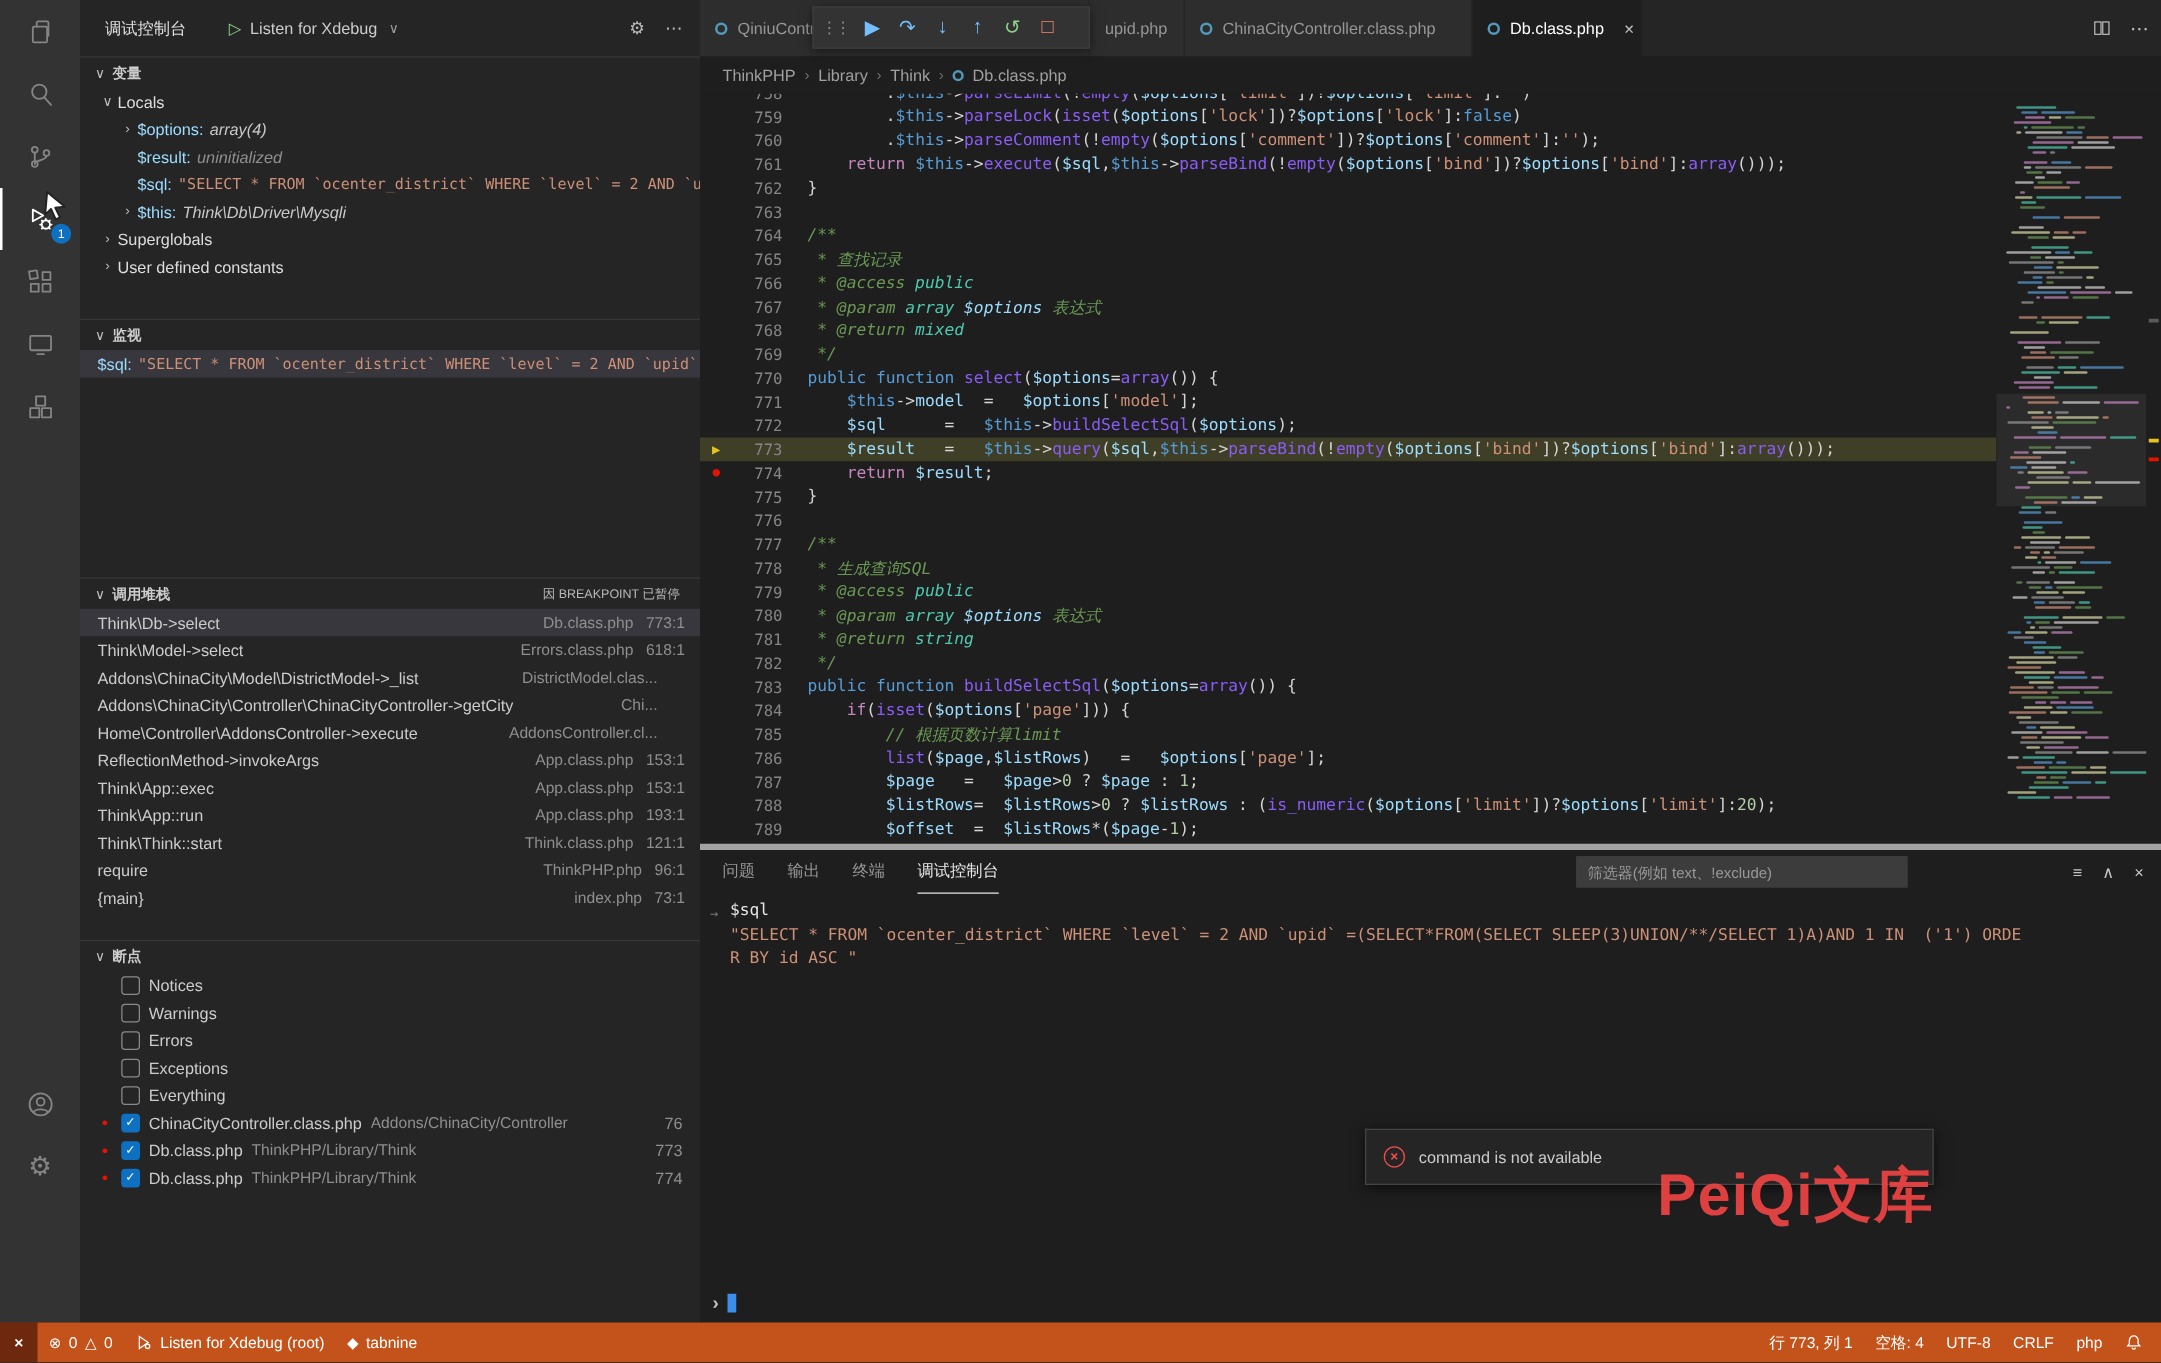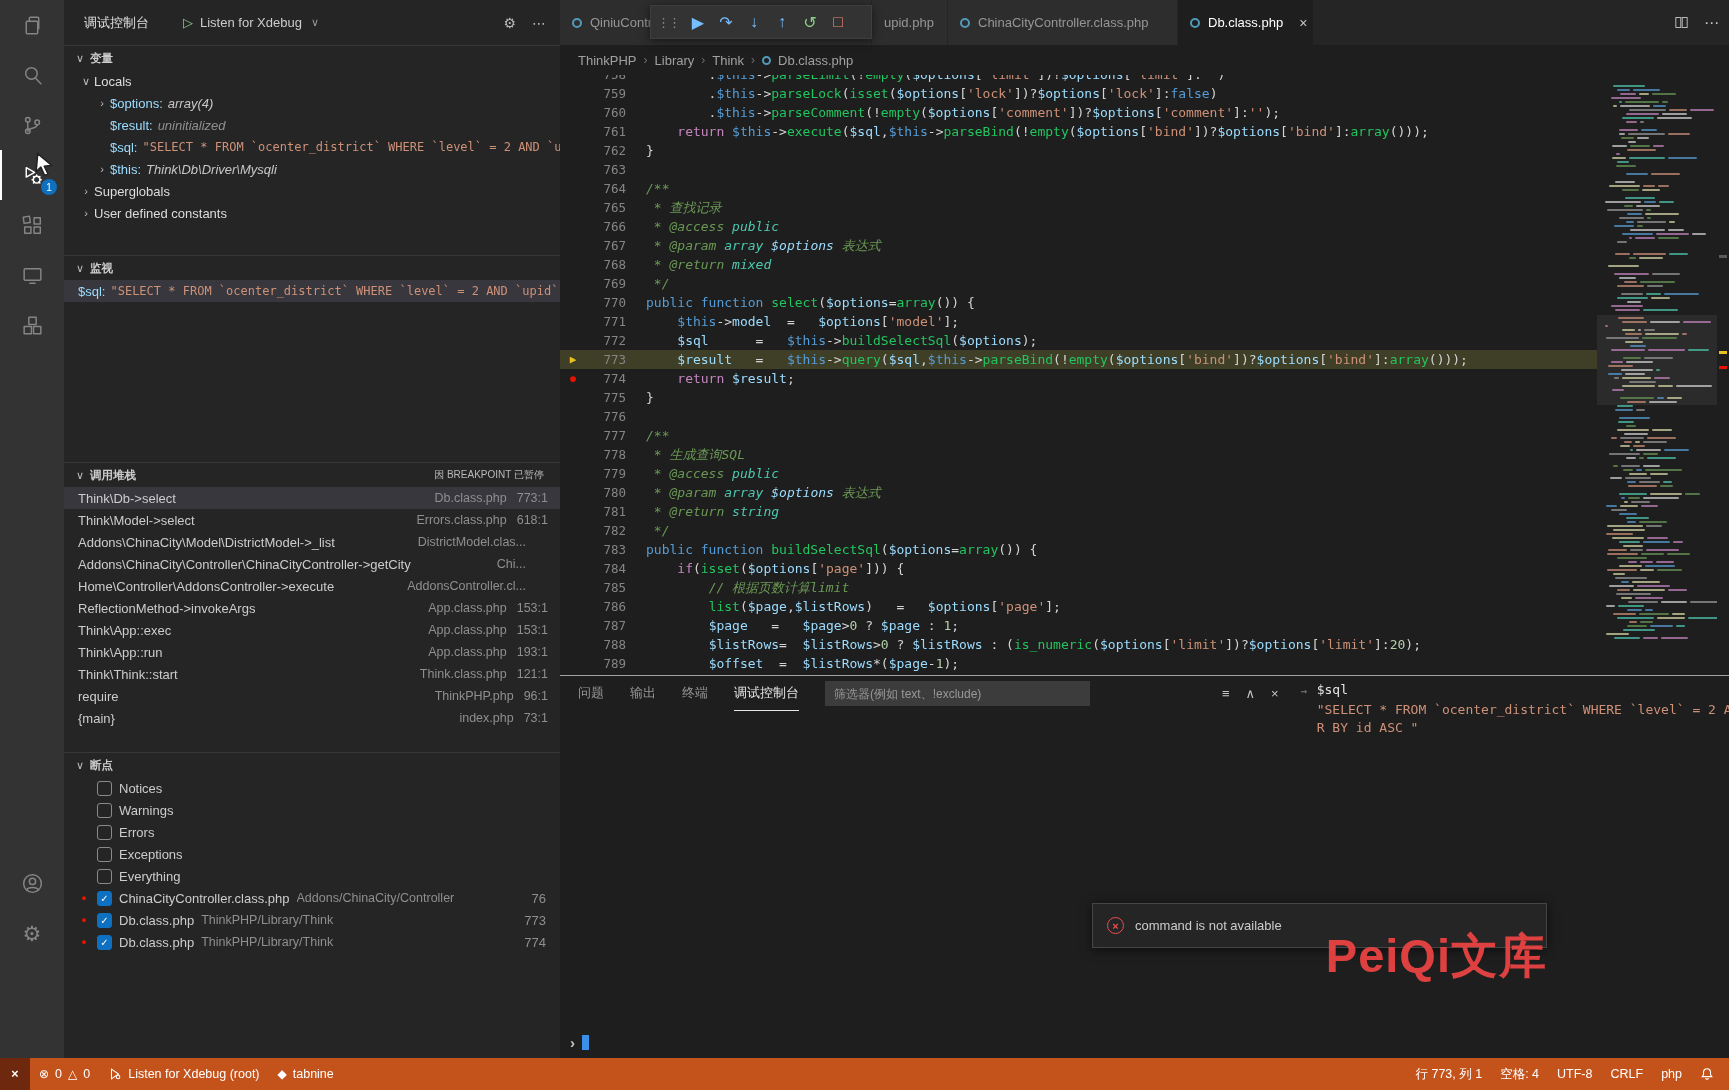--- a/index.html
+++ b/index.html
@@ -88,33 +88,33 @@
   .code-area{height:600px;flex:none;display:flex;overflow:hidden;position:relative;background:#1e1e1e}
   .code-lines{flex:1;min-width:0;margin-top:-10px;overflow:hidden}
   .code-line{display:flex;height:19px;align-items:center;font-family:"DejaVu Sans Mono","Liberation Mono",monospace;font-size:13px;white-space:pre}
   .code-line.current{background:rgba(234,234,85,.16)}
   .glyph{width:26px;flex:none;text-align:center}
   .g-arrow{color:var(--dbg-yellow,#e8c11c);font-size:11px}
   .g-dot{color:var(--bp-red,#e51400);font-size:10px}
   .lnum{width:40px;flex:none;text-align:right;color:#858585;font-size:12.5px}
   .ltext{flex:1;min-width:0;padding-left:20px;overflow:hidden}
   .tk-pl{color:#d4d4d4}.tk-v{color:#9cdcfe}.tk-th{color:#569cd6}.tk-kb{color:#569cd6}
-  .tk-kc{color:#c586c0}.tk-fn{color:#22c55e}.tk-st{color:#ce9178}.tk-nu{color:#b5cea8}
+  .tk-kc{color:#c586c0}.tk-fn{color:#8b5cf6}.tk-st{color:#ce9178}.tk-nu{color:#b5cea8}
   .tk-cm{color:#6a9955;font-style:italic}.tk-ty{color:#4ec9b0;font-style:italic}.tk-pv{color:#9cdcfe;font-style:italic}
 
   .minimap{width:120px;flex:none;position:relative;padding:6px 4px 0 8px;overflow:hidden}
   .mm-view{position:absolute;left:0;right:0;top:40%;height:15%;background:rgba(255,255,255,.06)}
   .mm-row{display:flex;gap:3px;height:2px;margin-bottom:2px}
   .mm-seg{height:2px;border-radius:1px;opacity:.7;flex:none}
   .overview-ruler{width:12px;flex:none;position:relative}
   .or-mark{position:absolute;left:2px;width:8px;height:3px}
   .m1{top:46%;background:#e8c11c}.m2{top:48.5%;background:#e51400}.m3{top:30%;background:#5a5a5a}
 
   
-  .panel{flex:1;min-height:0;border-top:1px solid #a3a3a3;position:relative;display:flex;flex-direction:row}
+  .panel{flex:1;min-height:0;border-top:5px solid #a3a3a3;position:relative;display:flex;flex-direction:column}
   .panel-header{height:35px;flex:none;display:flex;align-items:center;padding:0 14px 0 18px}
   .panel-tab{margin-right:26px;color:#969696;height:35px;line-height:34px;cursor:pointer;border-bottom:1px solid transparent}
   .panel-tab.active{color:#e7e7e7;border-bottom-color:#e7e7e7}
   .filter{margin-left:auto;width:265px;height:25px;background:#3c3c3c;border:1px solid #3c3c3c;color:#cccccc;
     font-size:12px;padding:0 8px;outline:none;font-family:inherit}
   .filter::placeholder{color:#989898}
   .panel-icons{display:flex;gap:16px;margin-left:132px;color:#c5c5c5}
   .panel-icons span{cursor:pointer;font-size:13px}
   .console{padding:5px 10px 0 8px;font-family:"DejaVu Sans Mono","Liberation Mono",monospace;font-size:13px;line-height:18px}
   .console-entry{display:flex}

